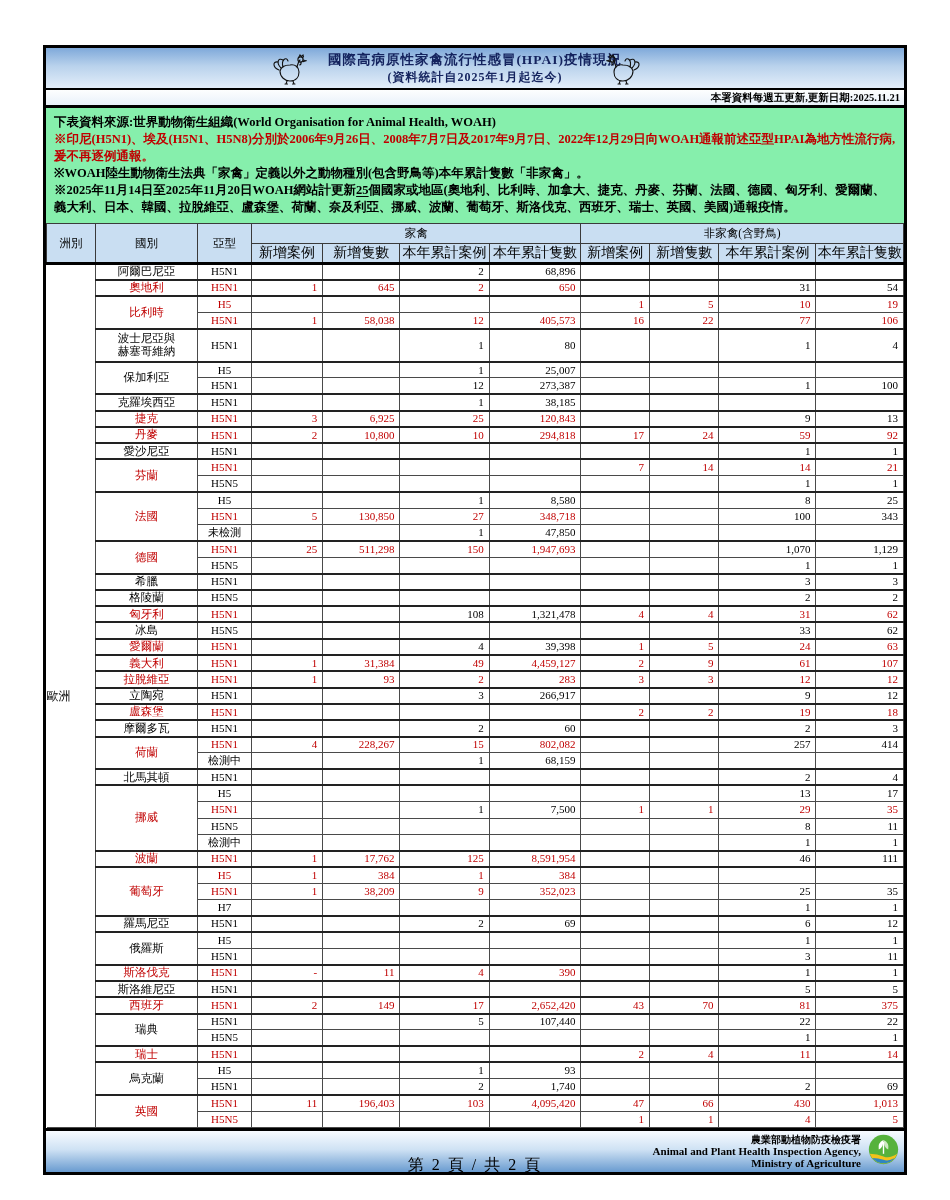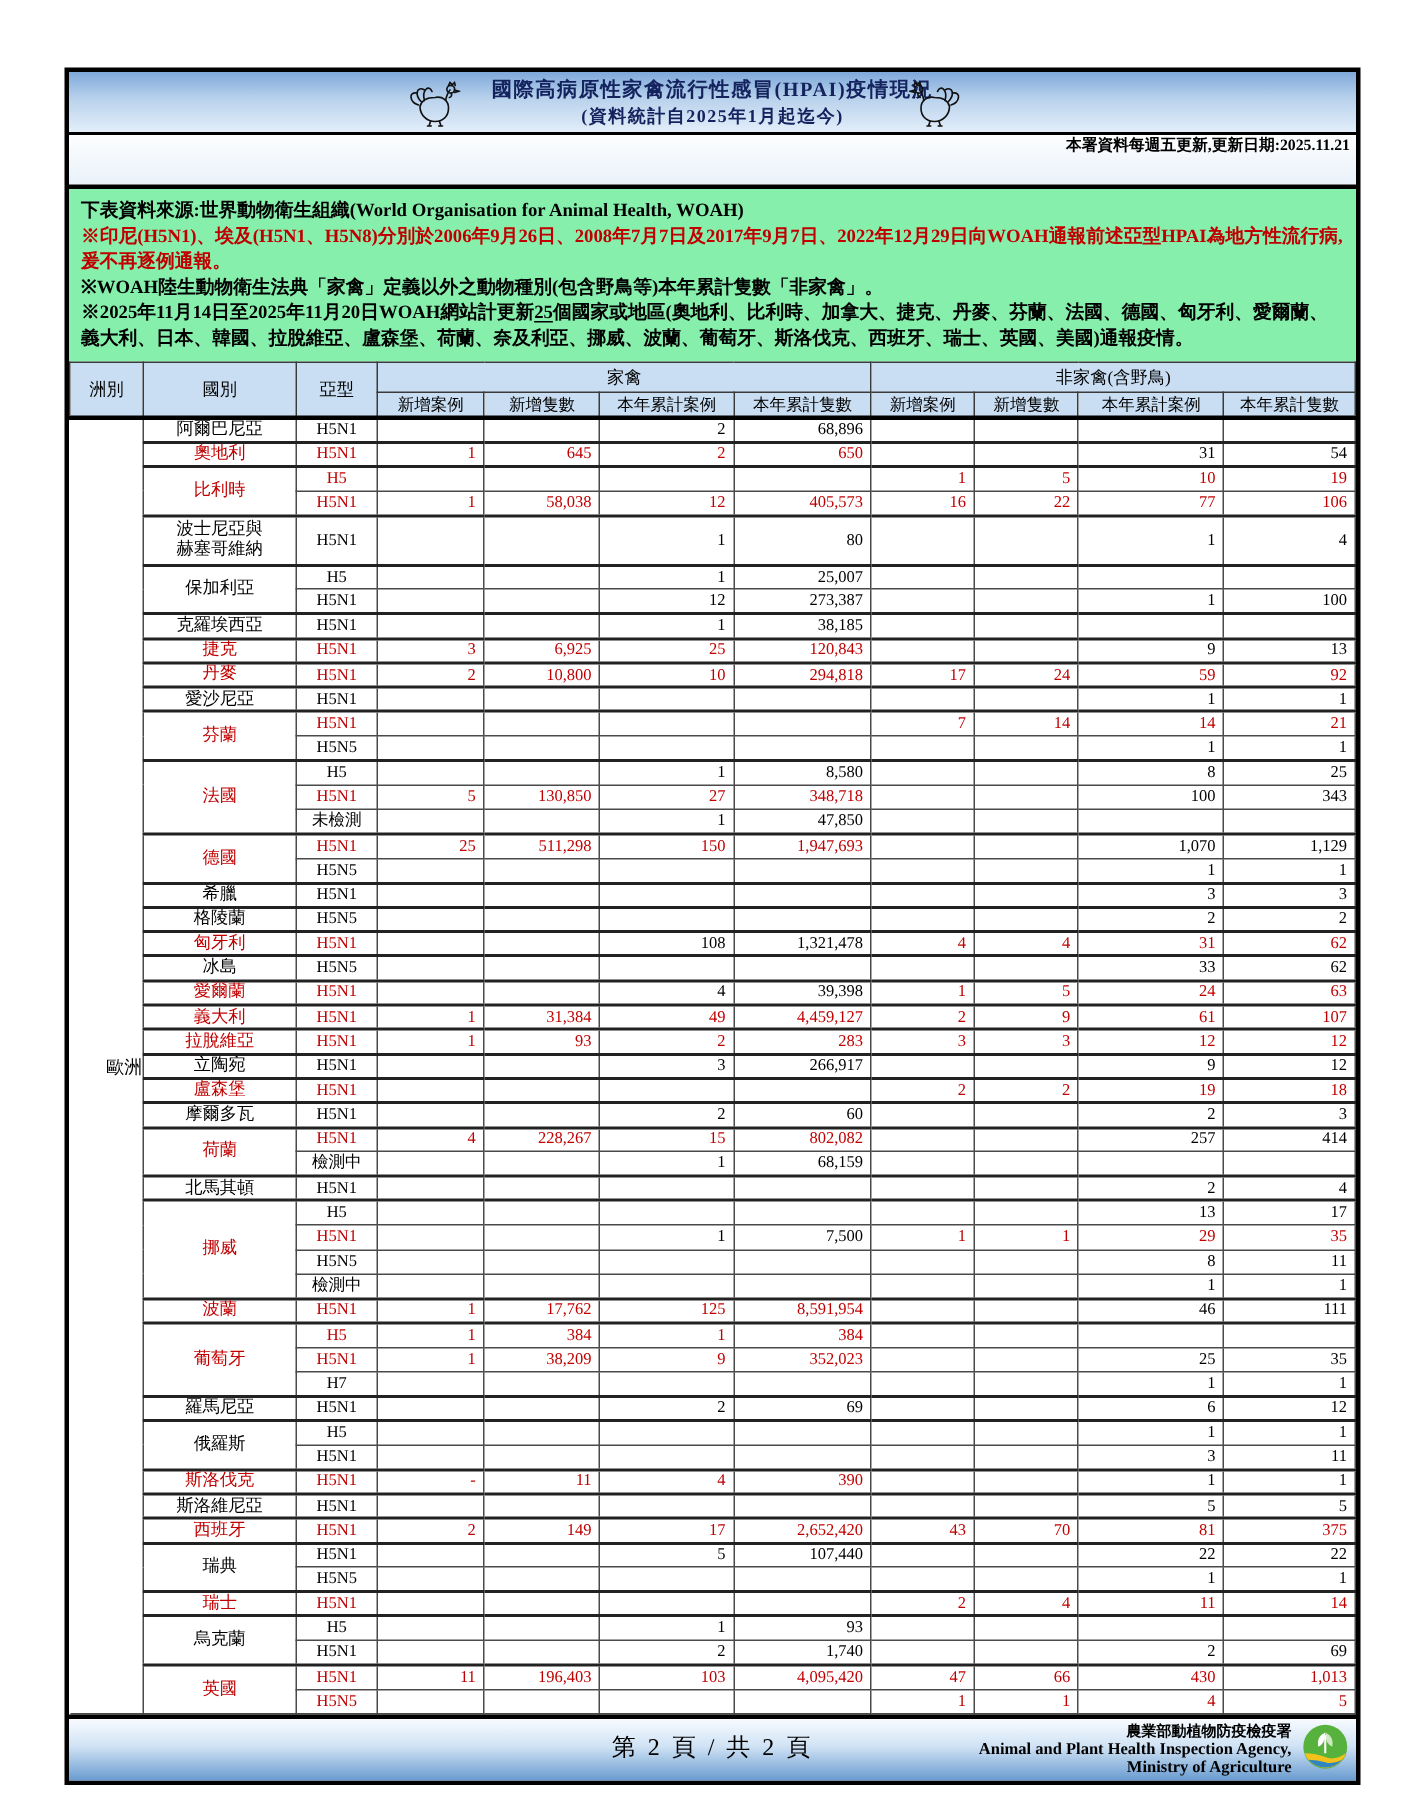--- a/index.html
+++ b/index.html
@@ -13,42 +13,42 @@
   .title-bar { position:relative; height:42px; border-bottom:2px solid #000;
     background:linear-gradient(180deg,#7fa9da 0%,#b9d2ec 45%,#e3eefa 100%);
     display:flex; flex-direction:column; align-items:center; justify-content:center; }
   .title-line1 { font-size:13.5px; font-weight:bold; color:#14235e; letter-spacing:1px; }
   .title-line2 { font-size:12px;  font-weight:bold; color:#14235e; letter-spacing:1px; }
   .rooster { position:absolute; top:5px; }
   .rooster.left  { left:225px; }
   .rooster.right { left:560px; transform:scaleX(-1); }
 
   
-  .update-bar { height:36px; border-bottom:3px solid #000;
+  .update-bar { height:18px; border-bottom:3px solid #000;
     background:linear-gradient(180deg,#fdfefe, #e9f1fa);
-    display:flex; align-items:flex-start; justify-content:flex-end; padding-right:4px;
+    display:flex; align-items:center; justify-content:flex-end; padding-right:4px;
     font-size:10.5px; font-weight:bold; }
 
   
   .notes { padding:6px 8px 7px 8px; background:#86efac; }
   .note-line { font-size:12.5px; font-weight:bold; line-height:1.36; }
   .note-line.red { color:#C00000; }
   .note-line u { text-underline-offset:2px; }
 
   
   table { width:100%; border-collapse:collapse; table-layout:fixed; }
   th, td { border:1px solid #4a4a4a; overflow:hidden; white-space:nowrap; }
   thead th { background:#c9def2; font-weight:normal; font-size:11.5px; text-align:center;
     border:1px solid #3a3a3a; }
   thead tr.hrow1 th { height:20px; }
-  thead tr.hrow2 th { height:17px; font-size:11px; }
+  thead tr.hrow2 th { height:17px; font-size:14px; }
   thead { border-bottom:3px solid #000; }
   tbody td { height:16.3px; font-size:11px; line-height:1; }
   tbody tr.gstart td { border-top:2px solid #222; }
-  td.cell-continent { text-align:right; font-size:12px; border-left:none; }
+  td.cell-continent { text-align:left; font-size:12px; border-left:none; }
   td.cell-country  { text-align:center; font-size:11.5px; white-space:normal; line-height:1.15; }
   td.cell-subtype  { text-align:center; font-size:11px; }
   td.cell-num { text-align:right; padding-right:5px; }
   .red { color:#C00000; }
 
   
   .footer-bar { height:44px; border-top:3px solid #000;
     background:linear-gradient(180deg,#f8fbff 0%,#cfe2f4 45%,#699bd0 100%);
     display:flex; align-items:center; justify-content:flex-end; gap:7px; padding-right:5px; }
   .footer-text { text-align:right; line-height:1.12; font-weight:bold; }

